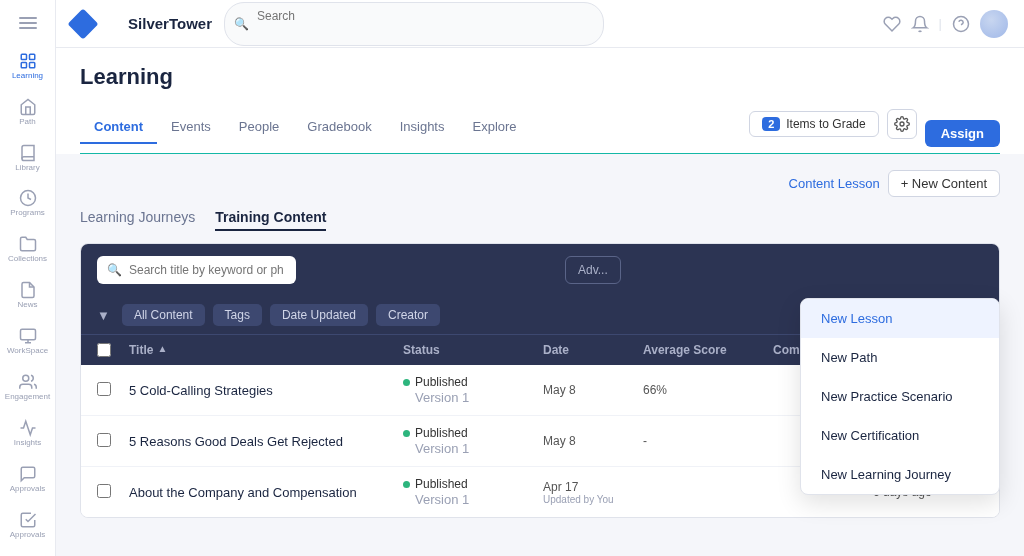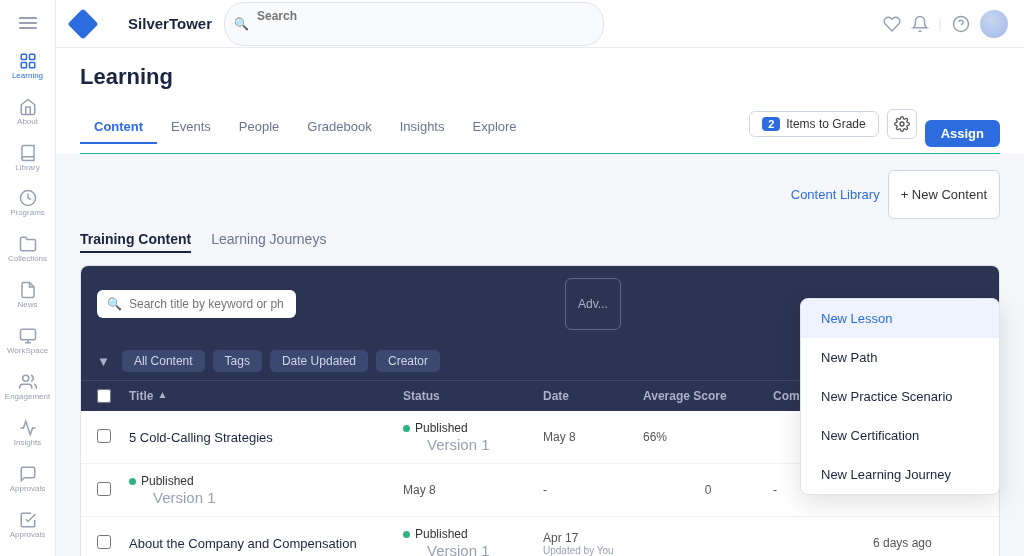--- a/index.html
+++ b/index.html
@@ -84,21 +84,20 @@
     }
     .search-bar input {
       width: 100%;
       padding: 6px 12px 22px 32px;
       border: 1px solid #e0e3eb;
       border-radius: 20px;
       font-size: 12px;
       background: #f9fafb;
       outline: none;
       color: #555;
-      font-weight: bold;
     }
     .search-icon-wrap {
       position: absolute;
       left: 10px;
       top: 50%;
       transform: translateY(-50%);
       color: #9aa0b4;
       font-size: 12px;
     }
     .topnav-actions {
@@ -221,21 +220,21 @@
       cursor: pointer;
       text-decoration: none;
     }
     .new-content-btn {
       display: flex;
       align-items: center;
       gap: 4px;
       background: #fff;
       border: 1px solid #d0d5e2;
       border-radius: 6px;
-      padding: 16px 12px;
+      padding: 5px 12px;
       cursor: pointer;
       font-size: 13px;
       color: #333;
     }
 
     
     .subtabs {
       display: flex;
       gap: 20px;
       margin-bottom: 12px;
@@ -289,21 +288,21 @@
       top: 50%;
       transform: translateY(-50%);
       color: #9aa0b4;
       font-size: 12px;
     }
     .adv-btn {
       background: transparent;
       border: 1px solid #5a6488;
       color: #aab0c8;
       border-radius: 6px;
-      padding: 18px 12px;
+      padding: 6px 12px;
       font-size: 12px;
       cursor: pointer;
     }
 
     
     .filter-row {
       background: #2c3453;
       padding: 8px 16px;
       display: flex;
       align-items: center;
@@ -372,21 +371,21 @@
       font-size: 12px;
     }
     .status-dot {
       width: 7px;
       height: 7px;
       border-radius: 50%;
       background: #2db57d;
       flex-shrink: 0;
     }
     .status-label { color: #333; font-size: 12px; }
-    .version-label { color: #9aa0b4; font-size: 15px; margin-left: 24px; }
+    .version-label { color: #9aa0b4; font-size: 13px; margin-left: 12px; }
 
     .date-cell { font-size: 12px; color: #555; }
     .score-cell { font-size: 12px; color: #555; }
     .completed-cell { font-size: 12px; color: #555; text-align: center; }
     .last-completed-cell { font-size: 12px; color: #555; }
     .dropdown-menu {
       position: absolute;
       top: 144px;
       right: 24px;
       background: #fff;
@@ -428,21 +427,21 @@
         <rect x="14" y="14" width="7" height="7" rx="1"></rect>
     </svg>
     <span>Learning</span>
   </div>
 
   <div class="sidebar-item">
     <svg viewBox="0 0 24 24" fill="none" stroke="currentColor" stroke-width="2">
       <path d="M3 9l9-7 9 7v11a2 2 0 01-2 2H5a2 2 0 01-2-2z"></path>
         <polyline points="9 22 9 12 15 12 15 22"></polyline>
     </svg>
-    <span>About</span>
+    <span>Path</span>
   </div>
 
   <div class="sidebar-item">
     <svg viewBox="0 0 24 24" fill="none" stroke="currentColor" stroke-width="2">
       <path d="M4 19.5A2.5 2.5 0 016.5 17H20"></path>
         <path d="M6.5 2H20v20H6.5A2.5 2.5 0 014 19.5v-15A2.5 2.5 0 016.5 2z"></path>
     </svg>
     <span>Library</span>
   </div>
 
@@ -560,29 +559,29 @@
             <path d="M19.4 15a1.65 1.65 0 00.33 1.82l.06.06a2 2 0 010 2.83 2 2 0 01-2.83 0l-.06-.06a1.65 1.65 0 00-1.82-.33 1.65 1.65 0 00-1 1.51V21a2 2 0 01-4 0v-.09A1.65 1.65 0 009 19.4a1.65 1.65 0 00-1.82.33l-.06.06a2 2 0 01-2.83-2.83l.06-.06A1.65 1.65 0 004.68 15a1.65 1.65 0 00-1.51-1H3a2 2 0 010-4h.09A1.65 1.65 0 004.6 9a1.65 1.65 0 00-.33-1.82l-.06-.06a2 2 0 012.83-2.83l.06.06A1.65 1.65 0 009 4.68a1.65 1.65 0 001-1.51V3a2 2 0 014 0v.09a1.65 1.65 0 001 1.51 1.65 1.65 0 001.82-.33l.06-.06a2 2 0 012.83 2.83l-.06.06A1.65 1.65 0 0019.4 9a1.65 1.65 0 001.51 1H21a2 2 0 010 4h-.09a1.65 1.65 0 00-1.51 1z"></path>
           </svg>
         </div>
         <button class="assign-btn">Assign</button>
       </div>
     </div>
   </div>
 
   <div class="content-area">
     <div class="content-top-row">
-      <a class="content-library-link">Content Library</a>
+      <a class="content-library-link">Content Lesson</a>
       <button class="new-content-btn">
         <span>+ New Content</span>
       </button>
     </div>
 
     <div class="subtabs">
+      <div class="subtab">Learning Journeys</div>
       <div class="subtab active">Training Content</div>
-      <div class="subtab">Learning Journeys</div>
     </div>
 
     <div class="table-container">
 
       <div class="table-search-bar">
         <div class="table-search-wrap">
           <span class="table-search-icon">🔍</span>
           <input class="table-search-input" type="text" placeholder="Search title by keyword or phrase" style="">
         </div>
         <button class="adv-btn">
@@ -624,20 +623,24 @@
           <span class="version-label">Version 1</span>
         </div>
         <div class="date-cell">May 8</div>
         <div class="score-cell">66%</div>
         <div class="completed-cell">1</div>
         <div class="last-completed-cell">6 days ago</div>
       </div>
 
       <div class="table-row">
         <div><input type="checkbox" class="row-checkbox" style=""></div>
+        <div class="row-title-wrap">
+          <span class="row-title">5 Reasons Good Deals Get Rejected</span>
+          <span class="edit-icon">✎</span>
+        </div>
         <div class="status-badge">
           <div class="status-dot-row">
             <div class="status-dot"></div>
             <span class="status-label">Published</span>
           </div>
           <span class="version-label">Version 1</span>
         </div>
         <div class="date-cell">May 8</div>
         <div class="score-cell">-</div>
         <div class="completed-cell">0</div>

